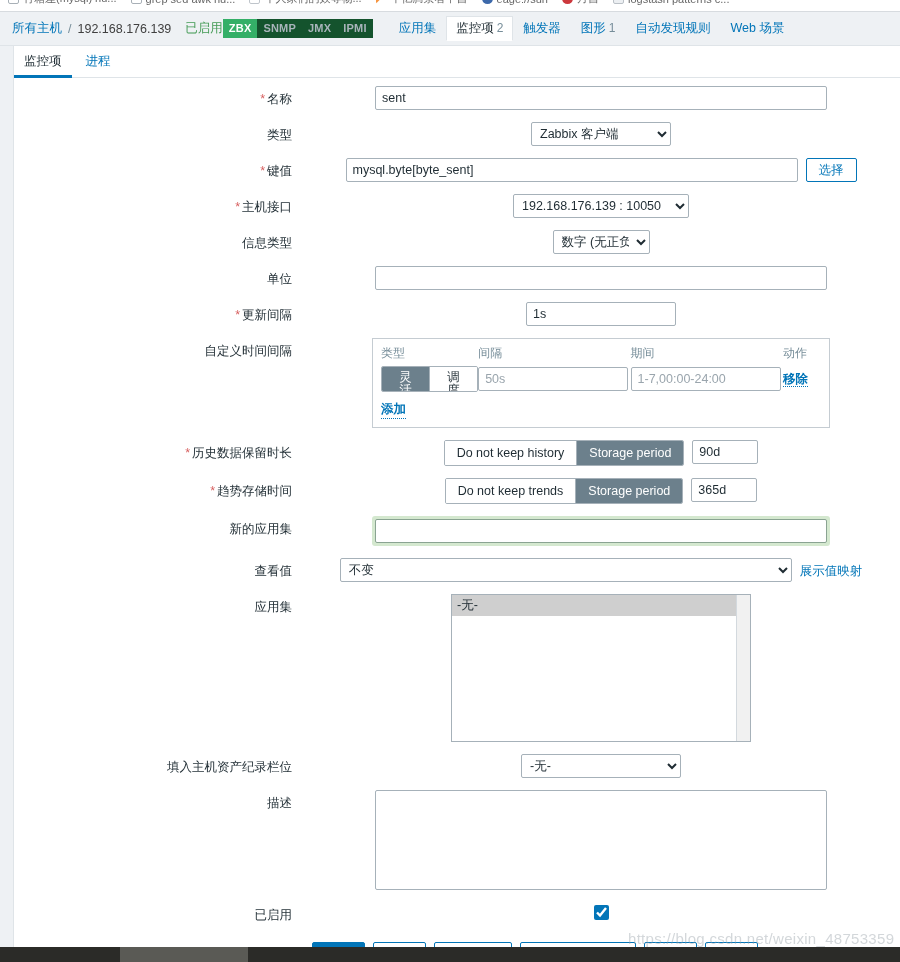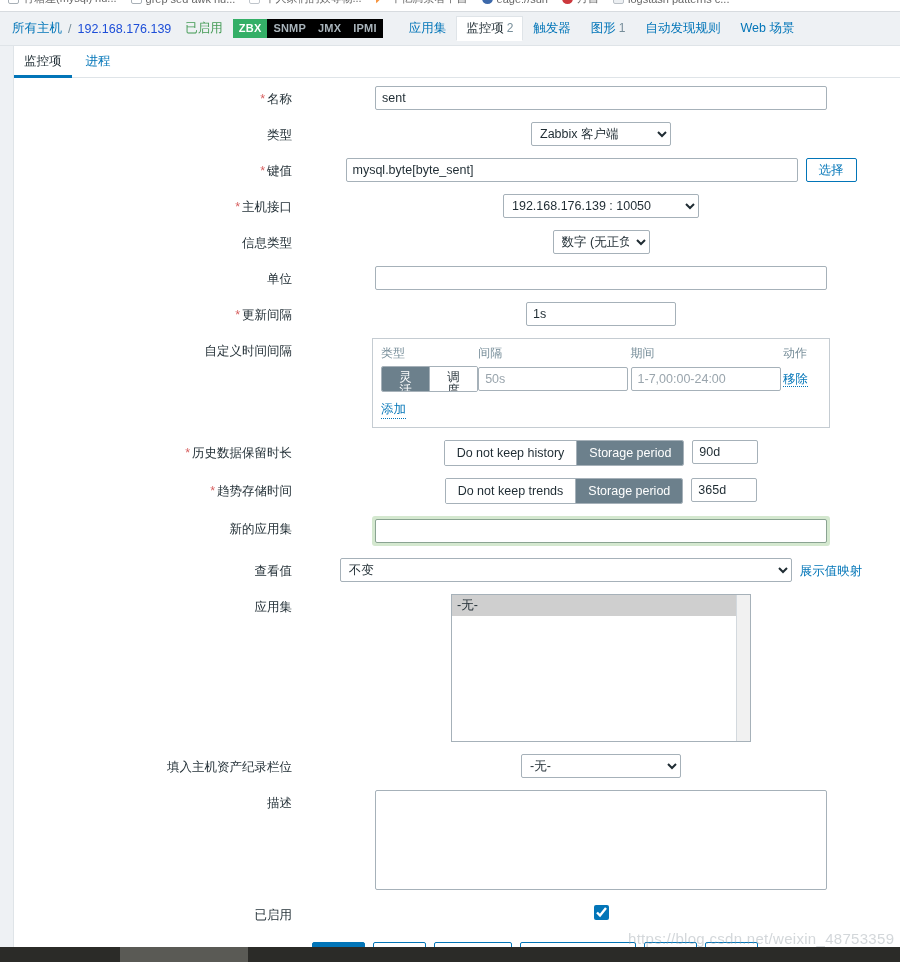--- a/index.html
+++ b/index.html
@@ -47,31 +47,31 @@
   
   .hostbar {
     position: absolute; top: 12px; left: 0; width: 900px; height: 34px;
     background: #eef1f4;
     border-bottom: 1px solid #dfe4e8;
     display: flex; align-items: center; padding: 0 12px; gap: 0;
     white-space: nowrap;
   }
   .crumb-link { color:#0275b8; font-size: 12.5px; text-decoration:none; }
   .crumb-sep  { color:#768d99; margin: 0 6px; font-size:12.5px; }
-  .crumb-host { color:#1d4ed8; font-size: 12.5px; }
+  .crumb-host { color:#404040; font-size: 12.5px; }
   .status-enabled { color:#449b55; font-size:12.5px; margin-left:14px; }
 
-  .iface-chips { display:flex; margin-left:10px; }
+  .iface-chips { display:flex; }
   .chip {
     font-size: 11px; font-weight: bold; letter-spacing:.2px;
     padding: 2px 5px 3px; line-height: 1.1;
     border: 1px solid transparent;
     color:#ffffff; background:#34af67;
   }
-  .chip.off { background: #000000; color: #a9b4bb; }
+  .chip.off { background: #14532d; color: #a9b4bb; }
 
   .hostbar-tabs { display:flex; align-items:center; margin-left: 16px; gap: 0; }
   .hb-tab {
     font-size: 12.5px; color:#0275b8; padding: 4px 10px;
     text-decoration: none; cursor: pointer;
   }
   .hb-tab.active {
     background:#ffffff; color:#1f2c33; border:1px solid #dfe4e8;
     border-bottom-color:#ffffff; padding: 3px 9px;
   }
@@ -151,21 +151,21 @@
   .seg button {
     font-family:"Liberation Sans",sans-serif; font-size:12.5px;
     background:#fff; color:#1f2c33; border:0; padding: 4px 15px;
     cursor:pointer; height:24px; line-height:1;
   }
   .seg button.on { background:#6c808c; color:#fff; }
   .seg button + button { border-left:1px solid #a6b1b9; }
   .iv-inp { width: 150px; }
   .lnk {
     color:#0275b8; font-size:12.5px; text-decoration:none;
-    border-bottom:1px dotted #0275b8; cursor:pointer;
+    border-bottom:1px dotted #0275b8; cursor:pointer;font-weight:bold;
   }
   .add-link { display:inline-block; margin-top: 9px; }
 
   
   .seg-wide button { padding: 4px 12px; white-space:nowrap; }
 
   
   .w-valuemap { width: 452px; }
   .vm-link { color:#0275b8; font-size:12.5px; text-decoration:none; cursor:pointer; padding-top:5px; }
 
@@ -319,21 +319,21 @@
       <div class="lbl"><span class="req">*</span><span>键值</span></div>
       <div class="ctl">
         <input type="text" class="w-key" value="mysql.byte[byte_sent]" style="">
         <button class="btn-select">选择</button>
       </div>
     </div>
 
     <div class="row">
       <div class="lbl"><span class="req">*</span><span>主机接口</span></div>
       <div class="ctl">
-        <select style="width:196px">
+        <select style="width:176px">
           <option>192.168.176.139 : 10050</option>
         </select>
       </div>
     </div>
 
     <div class="row">
       <div class="lbl">信息类型</div>
       <div class="ctl">
         <select style="width:97px">
           <option>数字 (无正负)</option>

